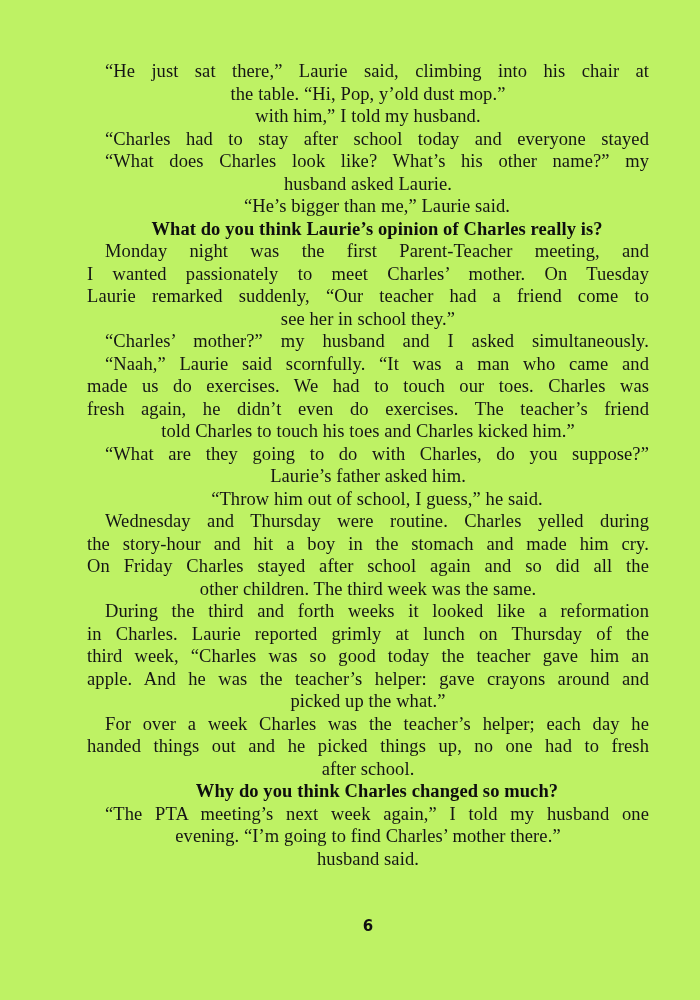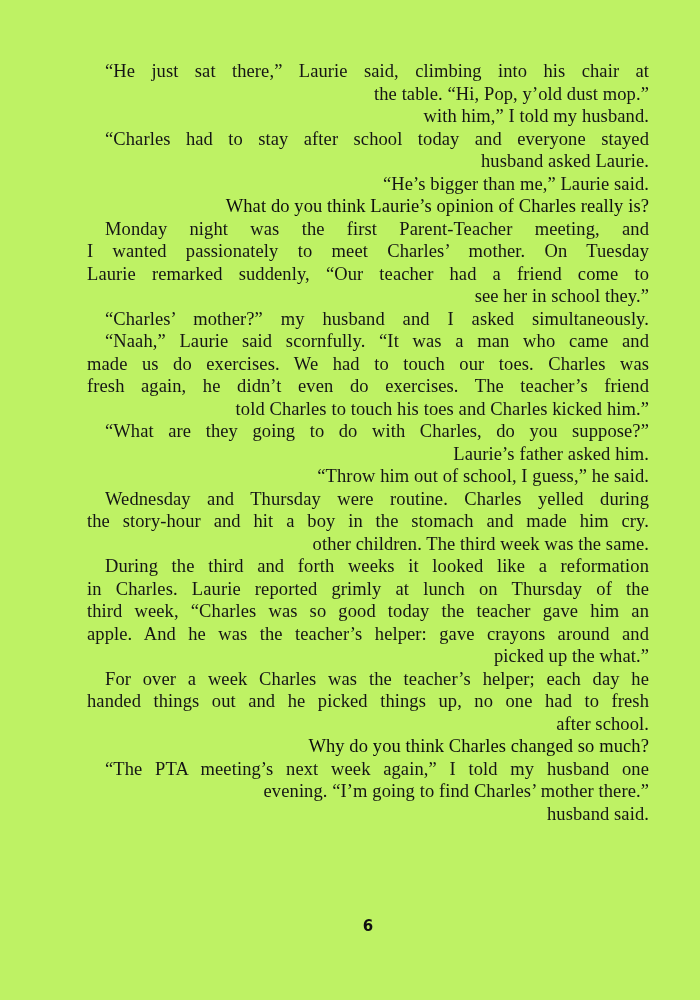--- a/index.html
+++ b/index.html
@@ -25,31 +25,31 @@
   .para {
     margin: 0;
     padding: 0;
   }
   .line {
     height: 22.5px;
     line-height: 22.5px;
     font-size: 18.5px;
     letter-spacing: 0.1px;
     overflow: hidden;
-    text-align: right;
+    text-align: center;
   }
   .line.j {
     text-align: justify;
     text-align-last: justify;
   }
   .line.first {
     text-indent: 18px;
   }
   .para.q .line {
-    font-weight: normal;
+    font-weight: bold;
     color: #0e0e0e;
   }
   .pagenum {
     position: absolute;
     left: 87px;
     top: 914px;
     width: 562px;
     text-align: center;
     font-family: "DejaVu Sans", sans-serif;
     font-weight: bold;
@@ -65,20 +65,21 @@
   <main class="text-block">
       <div class="para">
         <div class="line j first">“He just sat there,” Laurie said, climbing into his chair at</div>
         <div class="line">the table. “Hi, Pop, y’old dust mop.”</div>
       </div>
       <div class="para">
         <div class="line">with him,” I told my husband.</div>
         <div class="line j first">“Charles had to stay after school today and everyone stayed</div>
       </div>
       <div class="para">
+        <div class="line j first">“What does Charles look like? What’s his other name?” my</div>
         <div class="line">husband asked Laurie.</div>
       </div>
       <div class="para">
         <div class="line first">“He’s bigger than me,” Laurie said.</div>
       </div>
       <div class="para q">
         <div class="line first">What do you think Laurie’s opinion of Charles really is?</div>
       </div>
       <div class="para">
         <div class="line j first">Monday night was the first Parent-Teacher meeting, and</div>
@@ -98,20 +99,21 @@
       <div class="para">
         <div class="line j first">“What are they going to do with Charles, do you suppose?”</div>
         <div class="line">Laurie’s father asked him.</div>
       </div>
       <div class="para">
         <div class="line first">“Throw him out of school, I guess,” he said.</div>
       </div>
       <div class="para">
         <div class="line j first">Wednesday and Thursday were routine. Charles yelled during</div>
         <div class="line j">the story-hour and hit a boy in the stomach and made him cry.</div>
+        <div class="line j">On Friday Charles stayed after school again and so did all the</div>
         <div class="line">other children. The third week was the same.</div>
       </div>
       <div class="para">
         <div class="line j first">During the third and forth weeks it looked like a reformation</div>
         <div class="line j">in Charles. Laurie reported grimly at lunch on Thursday of the</div>
         <div class="line j">third week, “Charles was so good today the teacher gave him an</div>
         <div class="line j">apple. And he was the teacher’s helper: gave crayons around and</div>
         <div class="line">picked up the what.”</div>
       </div>
       <div class="para">

